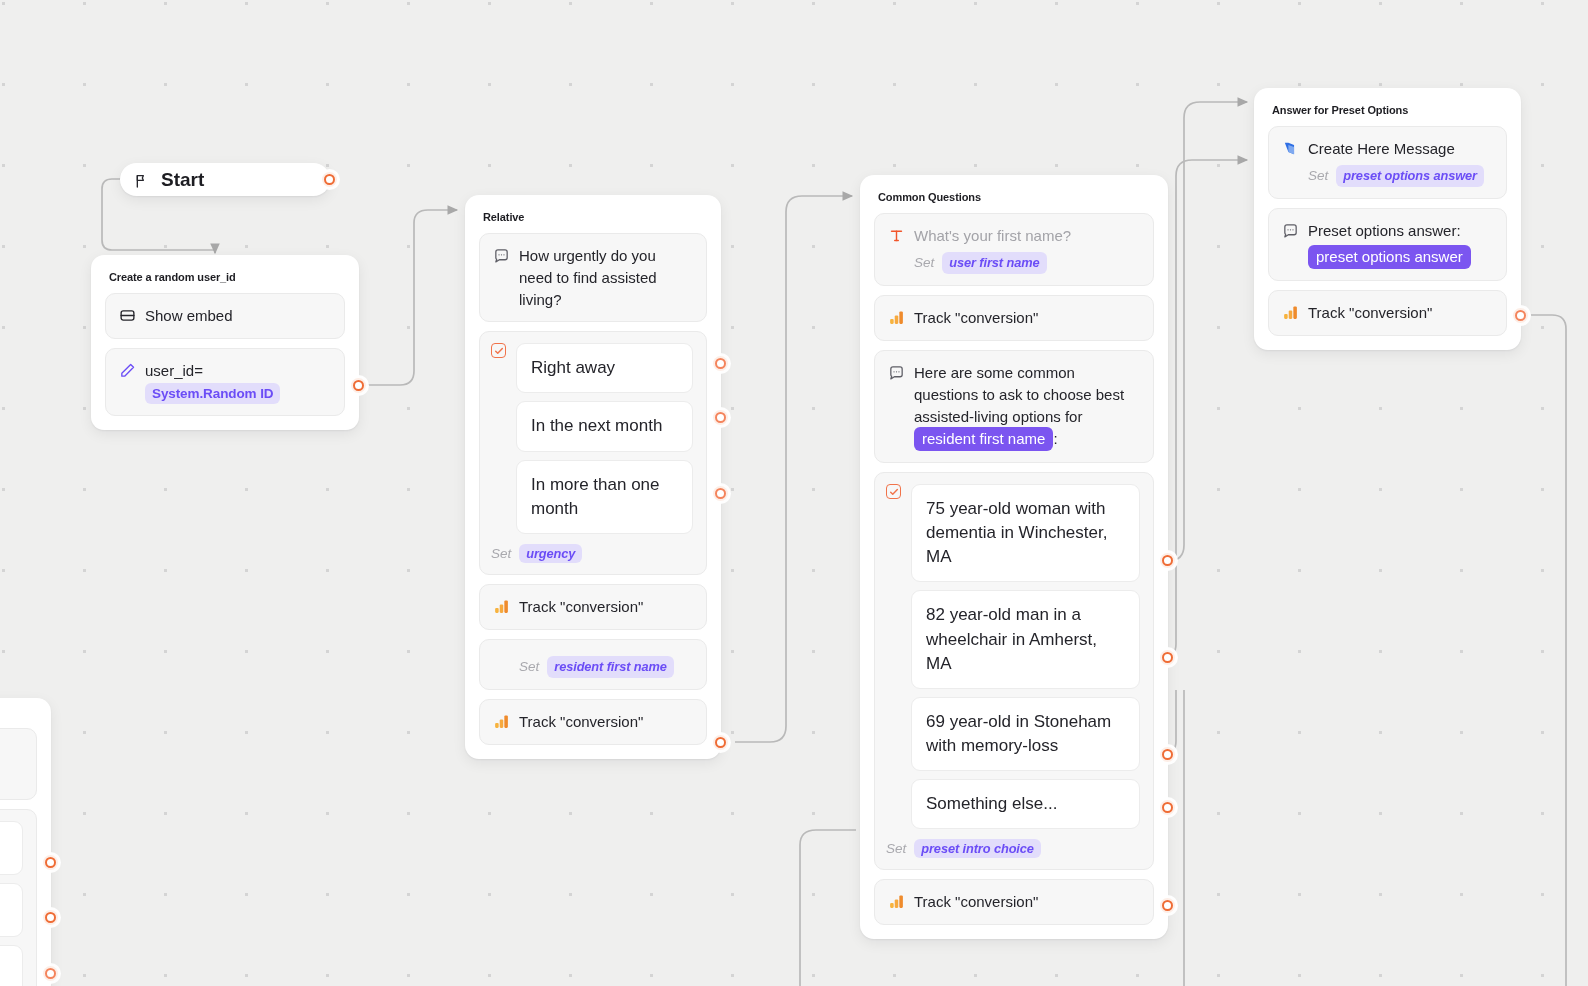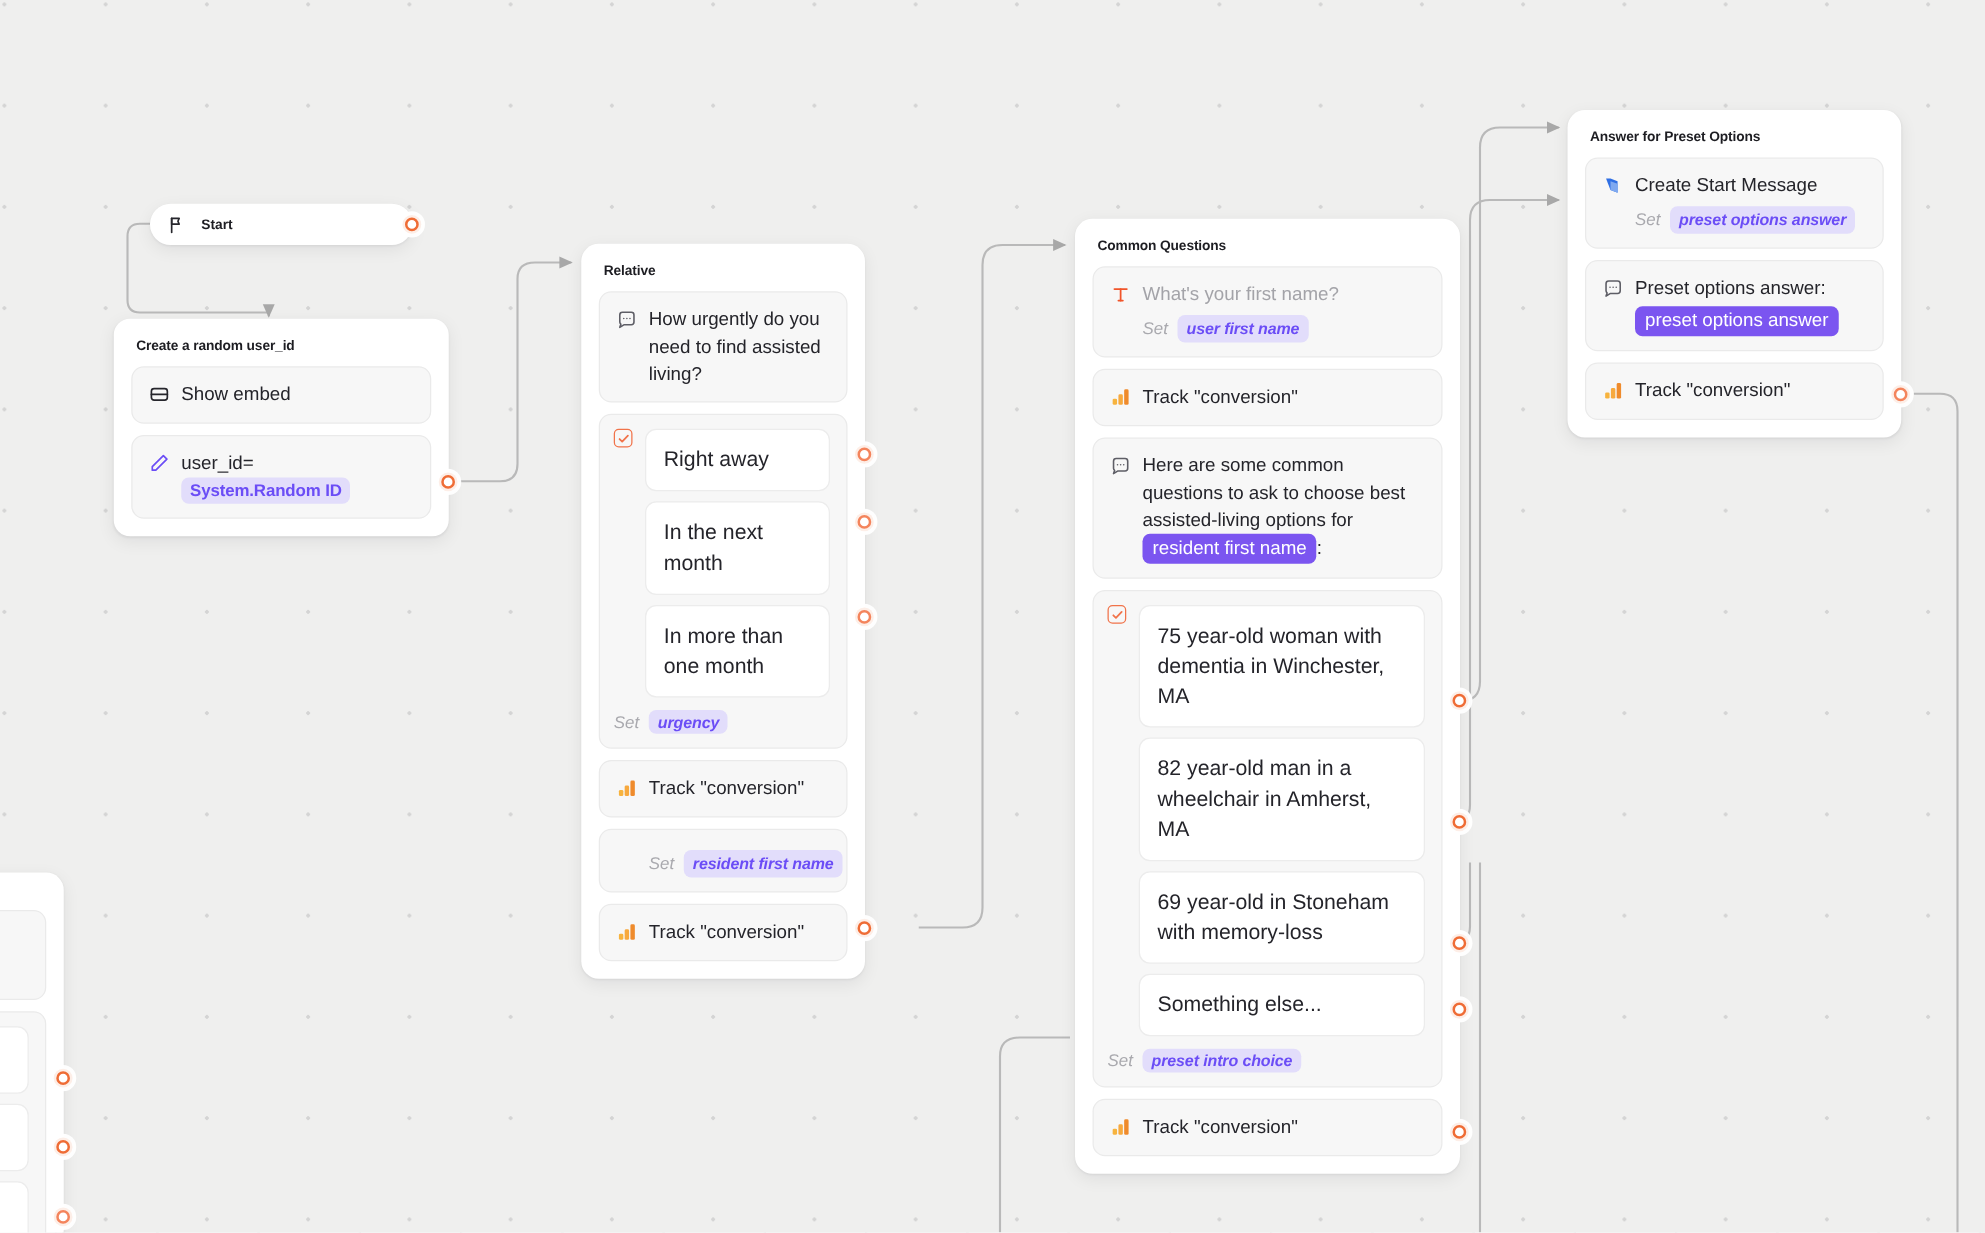--- a/index.html
+++ b/index.html
@@ -136,21 +136,21 @@
   }
   .port.strong::after { border-color:#ef6c35; }
 
   
   #start-node {
     left: 120px; top: 163px;
     width: 210px; height: 33px;
     border-radius: 17px;
     display:flex; align-items:center; gap:10px;
     padding: 0 14px;
-    font-size: 11px; font-weight: 700; color:#1d1d22;
+    font-size: 19px; font-weight: 700; color:#1d1d22;
   }
 </style>
 </head>
 <body>
 
 <div id="canvas">
   <div id="dotgrid"></div>
 
   <svg id="edges" viewBox="0 0 1588 986">
     <defs>
@@ -214,21 +214,21 @@
         <span class="txt">
           <span>user_id=</span>
           <span class="var-chip-inline">System.Random ID</span>
         </span>
       </div>
 
     </div>
     <span class="port strong" style="right:-7px; top:123px;"></span>
   </div>
 
-  <div class="node" style="left:465px; top:195px; width:227px;">
+  <div class="node" style="left:465px; top:195px; width:256px;">
     <div class="node-title">Relative</div>
     <div class="node-body">
 
       <div class="block row">
         <span class="ico">
           <svg width="17" height="17" viewBox="0 0 24 24" fill="none" stroke="#5e5e66" stroke-width="1.8" stroke-linecap="round" stroke-linejoin="round">
             <path d="M20 15a3 3 0 0 1-3 3H9l-5 3 1.2-3.6A3 3 0 0 1 4 15V7a3 3 0 0 1 3-3h10a3 3 0 0 1 3 3z"></path>
             <path d="M8.5 11h.01M12 11h.01M15.5 11h.01"></path>
           </svg>
         </span>
@@ -375,21 +375,21 @@
     <div class="node-body">
 
       <div class="block">
         <div class="row">
           <span class="ico">
             <svg width="17" height="17" viewBox="0 0 24 24">
               <path d="M4 4h5l8 3v13l-8-3z" fill="#2f6fe4"></path>
               <path d="M9 7l8 3v10l-8-3z" fill="#7fa9f0"></path>
             </svg>
           </span>
-          <span class="txt">Create Start Message</span>
+          <span class="txt">Create Here Message</span>
         </div>
         <div class="setline" style="margin-left:26px;">
           <span class="set-label">Set</span>
           <span class="var-chip">preset options answer</span>
         </div>
       </div>
 
       <div class="block row">
         <span class="ico">
           <svg width="17" height="17" viewBox="0 0 24 24" fill="none" stroke="#5e5e66" stroke-width="1.8" stroke-linecap="round" stroke-linejoin="round">

